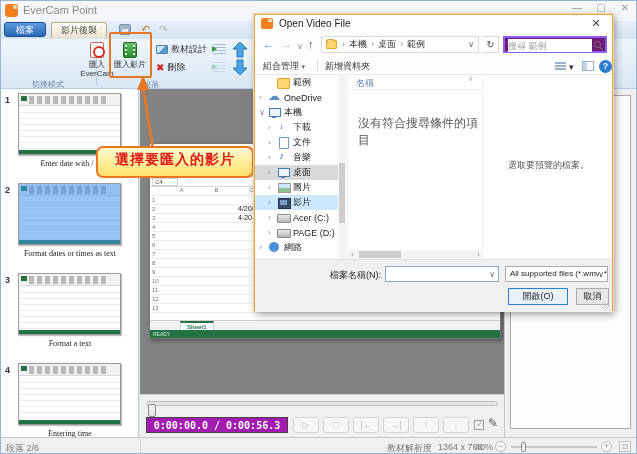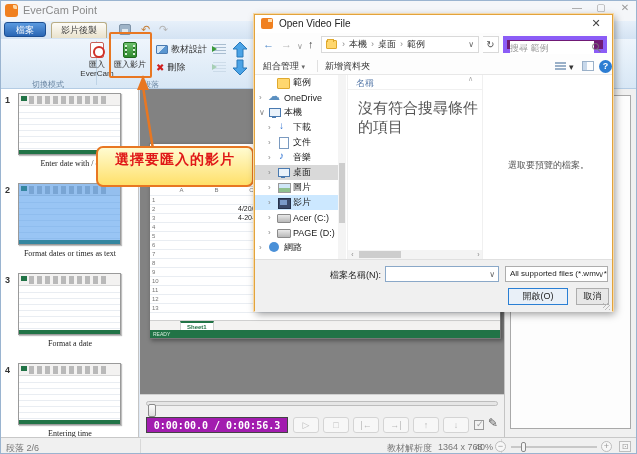--- a/index.html
+++ b/index.html
@@ -79,21 +79,21 @@
      background:repeating-linear-gradient(#fff 0 8px,#e9edf2 8px 9px),repeating-linear-gradient(90deg,transparent 0 34px,#eef1f5 34px 35px); }
   .xl-colhead { position:absolute; left:14px; top:43px; display:flex; width:200px; color:#777; }
   .xl-colhead span { width:35px; text-align:center; font-size:6px; }
   .xl-rows { position:absolute; left:2px; top:52px; color:#777; font-size:6px; line-height:9px; }
   .xl-val { position:absolute; font-size:7px; color:#222; }
   .xl-sheettabs { position:absolute; left:0; bottom:8px; right:0; height:10px; background:#f3f2f1; border-top:1px solid #d0d0d0; }
   .xl-sheet { position:absolute; left:30px; top:0px; padding:1px 6px; background:#fff; border:1px solid #d0d0d0; border-top:2px solid #217346; color:#217346; font-size:6px; font-weight:bold; }
   .xl-status { position:absolute; left:0; bottom:0; right:0; height:8px; background:#217346; color:#d8eede; font-size:5px; line-height:8px; padding-left:3px; }
 
   
-  .callout { position:absolute; left:95px; top:145px; width:158px; height:41px; z-index:31;
+  .callout { position:absolute; left:95px; top:145px; width:158px; height:32px; z-index:31;
      background:linear-gradient(#fffbd0,#ffe06a); border:2px solid #e87722; border-radius:7px;
      color:#e01818; font-size:14px; font-weight:bold; text-align:center; line-height:23px; letter-spacing:1px; }
   .callout-svg { position:absolute; left:90px; top:70px; width:80px; height:85px; z-index:30; pointer-events:none; }
 
   
   .rpanel { position:absolute; left:503px; top:88px; width:134px; height:348px; background:#f0f0f0; border-left:1px solid #c4c4c4; }
   .rpanel .inner { position:absolute; left:5px; top:6px; right:7px; bottom:8px; background:#fdfdfd; border:1px solid #a9a9a9; }
 
   
   .timeline { position:absolute; left:139px; top:393px; width:364px; height:43px; background:#f0f0f0; border-top:1px solid #cfcfcf; }
@@ -125,21 +125,21 @@
   .dlg-close { position:absolute; right:8px; top:2px; font-size:11px; color:#444; width:16px; text-align:center; }
   .navrow { position:absolute; left:0; top:18px; right:0; height:24px; background:#fdfdfd; }
   .nav-b { position:absolute; top:4px; font-size:11px; line-height:14px; }
   .crumbbar { position:absolute; left:66px; top:3px; width:158px; height:17px; border:1px solid #d9d9d9; background:#fff; display:flex; align-items:center; }
   .crumb-folder { width:11px; height:9px; background:#ffd76e; border:1px solid #dfa92e; margin:0 3px 0 4px; border-radius:1px; position:relative; }
   .crumb-folder::before { content:""; position:absolute; left:0; top:-2px; width:5px; height:2px; background:#ffd76e; border:1px solid #dfa92e; border-bottom:none; }
   .crumb { color:#333; font-size:9px; padding:0 2px; white-space:nowrap; }
   .crumb::before { content:"›"; color:#888; padding-right:4px; }
   .crumb-dd { margin-left:auto; padding-right:4px; color:#666; font-size:8px; }
   .refresh { position:absolute; left:228px; top:3px; width:16px; height:17px; border:1px solid #d9d9d9; border-left:none; background:#fff; color:#555; text-align:center; line-height:16px; font-size:10px; }
-  .searchbox { position:absolute; left:248px; top:3px; width:104px; height:17px; border:4px solid #8b5cf6; background:#701a75; }
+  .searchbox { position:absolute; left:248px; top:3px; width:104px; height:17px; border:2px solid #8b5cf6; background:#701a75; }
   .searchbox input { position:absolute; left:3px; top:1px; width:84px; height:13px; border:none; outline:none; font-size:9px; color:#333; font-family:inherit; }
   .searchbox input::placeholder { color:#9a9a9a; }
   .mag { position:absolute; right:4px; top:3px; width:7px; height:7px; border:1px solid #777; border-radius:50%; }
   .mag::after { content:""; position:absolute; right:-3px; bottom:-2px; width:4px; height:1px; background:#777; transform:rotate(45deg); }
   .cmdbar { position:absolute; left:0; top:42px; right:0; height:18px; background:#fdfdfd; border-bottom:1px solid #e8e8e8; color:#333; }
   .cmd { position:absolute; top:3px; font-size:9px; }
   .cmd .dd { color:#666; font-size:7px; }
   .cmdsep { position:absolute; left:62px; top:3px; height:12px; width:1px; background:#e0e0e0; }
   .viewico { position:absolute; top:5px; width:11px; height:9px; background:repeating-linear-gradient(#9ab0c8 0 2px,transparent 2px 3px); }
   .previco { position:absolute; top:4px; width:12px; height:10px; border:1px solid #9ab0c8; }
@@ -164,21 +164,21 @@
   .icon-picture::after { content:""; position:absolute; left:1px; top:1px; width:11px; height:8px; background:linear-gradient(180deg,#cfe6f8 55%,#8fc08f 55%); border:1px solid #999; }
   .icon-video::after { content:""; position:absolute; left:1px; top:1px; width:11px; height:9px; background:#3a4a6a; border:1px solid #26324a; }
   .icon-video::before { content:""; position:absolute; left:3px; top:3px; width:7px; height:5px; background:#7a9ac8; z-index:1; }
   .icon-drive::after { content:""; position:absolute; left:0; top:2px; width:12px; height:7px; background:linear-gradient(#e8e8e8,#b8b8b8); border:1px solid #8a8a8a; border-radius:1px; }
   .icon-network::after { content:""; position:absolute; left:1px; top:0; width:10px; height:10px; background:#4a90d8; border-radius:50%; }
   .tree-scroll { position:absolute; left:83px; top:0; width:8px; height:184px; background:#f4f4f4; }
   .tree-scroll .tthumb { position:absolute; left:1px; top:88px; width:6px; height:60px; background:#cdcdcd; }
   .flist { position:absolute; left:92px; top:0; width:135px; height:184px; border-left:1px solid #f0f0f0; }
   .flist-head { position:absolute; left:0; top:0; width:135px; height:15px; border-bottom:1px solid #f0f0f0; color:#5578a8; padding:2px 0 0 8px; font-size:9px; }
   .flist-sort { position:absolute; right:10px; top:0px; color:#aaa; font-size:7px; }
-  .flist-empty { position:absolute; left:10px; top:24px; color:#555; font-size:15px; }
+  .flist-empty { position:absolute; left:10px; top:40px; color:#555; font-size:12px; }
   .hscroll { position:absolute; left:0; bottom:0; width:135px; height:9px; background:#f4f4f4; display:flex; align-items:center; }
   .hscroll .ha { color:#888; font-size:7px; width:9px; text-align:center; }
   .hscroll .hthumb { margin-left:2px; width:42px; height:7px; background:#cdcdcd; }
   .hscroll .ha.right { margin-left:auto; }
   .preview { position:absolute; left:227px; top:0; width:132px; height:184px; border-left:1px solid #f0f0f0; }
   .preview-msg { position:absolute; left:0; right:0; top:84px; text-align:center; color:#555; font-size:9px; }
   .dlg-foot { position:absolute; left:0; top:244px; right:0; height:53px; background:#f0f0f0; border-top:1px solid #e0e0e0; }
   .fn-label { position:absolute; left:60px; top:9px; width:66px; text-align:right; color:#222; font-size:9px; }
   .fn-input { position:absolute; left:130px; top:6px; width:114px; height:16px; border:1px solid #8aa8c8; background:#fff; }
   .fn-input .dd { position:absolute; right:3px; top:3px; color:#666; font-size:8px; }
@@ -285,21 +285,21 @@
         <div class="slide-cap">Format dates or times as text</div>
       </div>
       <div class="slide" style="top: 184px;">
         <span class="slide-num">3</span>
         <div class="thumb">
           <div class="xl-top"></div>
           <div class="xl-grid"></div>
           <div class="xl-foot"></div>
 
         </div>
-        <div class="slide-cap">Format a date</div>
+        <div class="slide-cap">Format a text</div>
       </div>
       <div class="slide" style="top: 274px;">
         <span class="slide-num">4</span>
         <div class="thumb">
           <div class="xl-top"></div>
           <div class="xl-grid"></div>
           <div class="xl-foot"></div>
 
         </div>
         <div class="slide-cap">Entering time</div>

